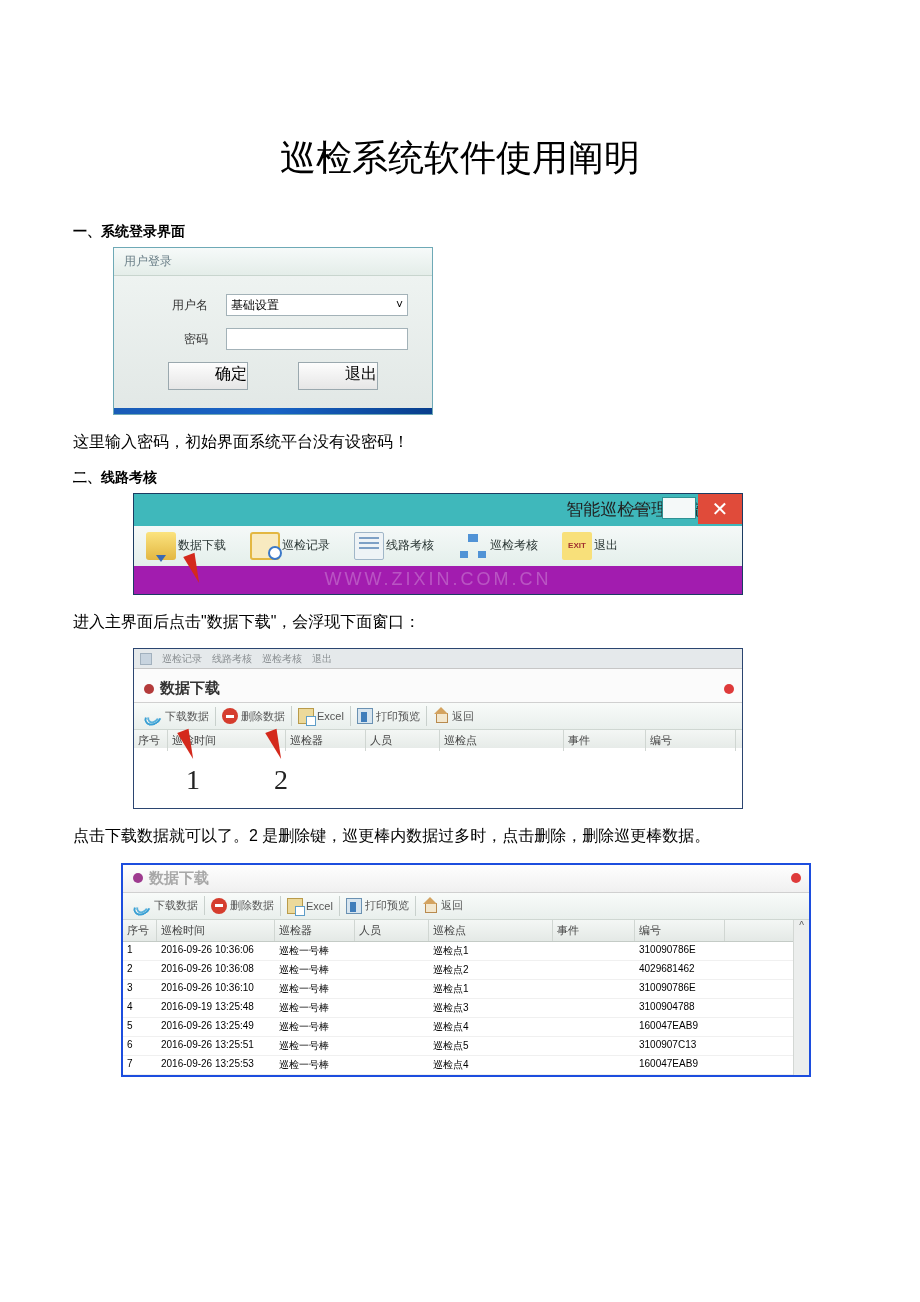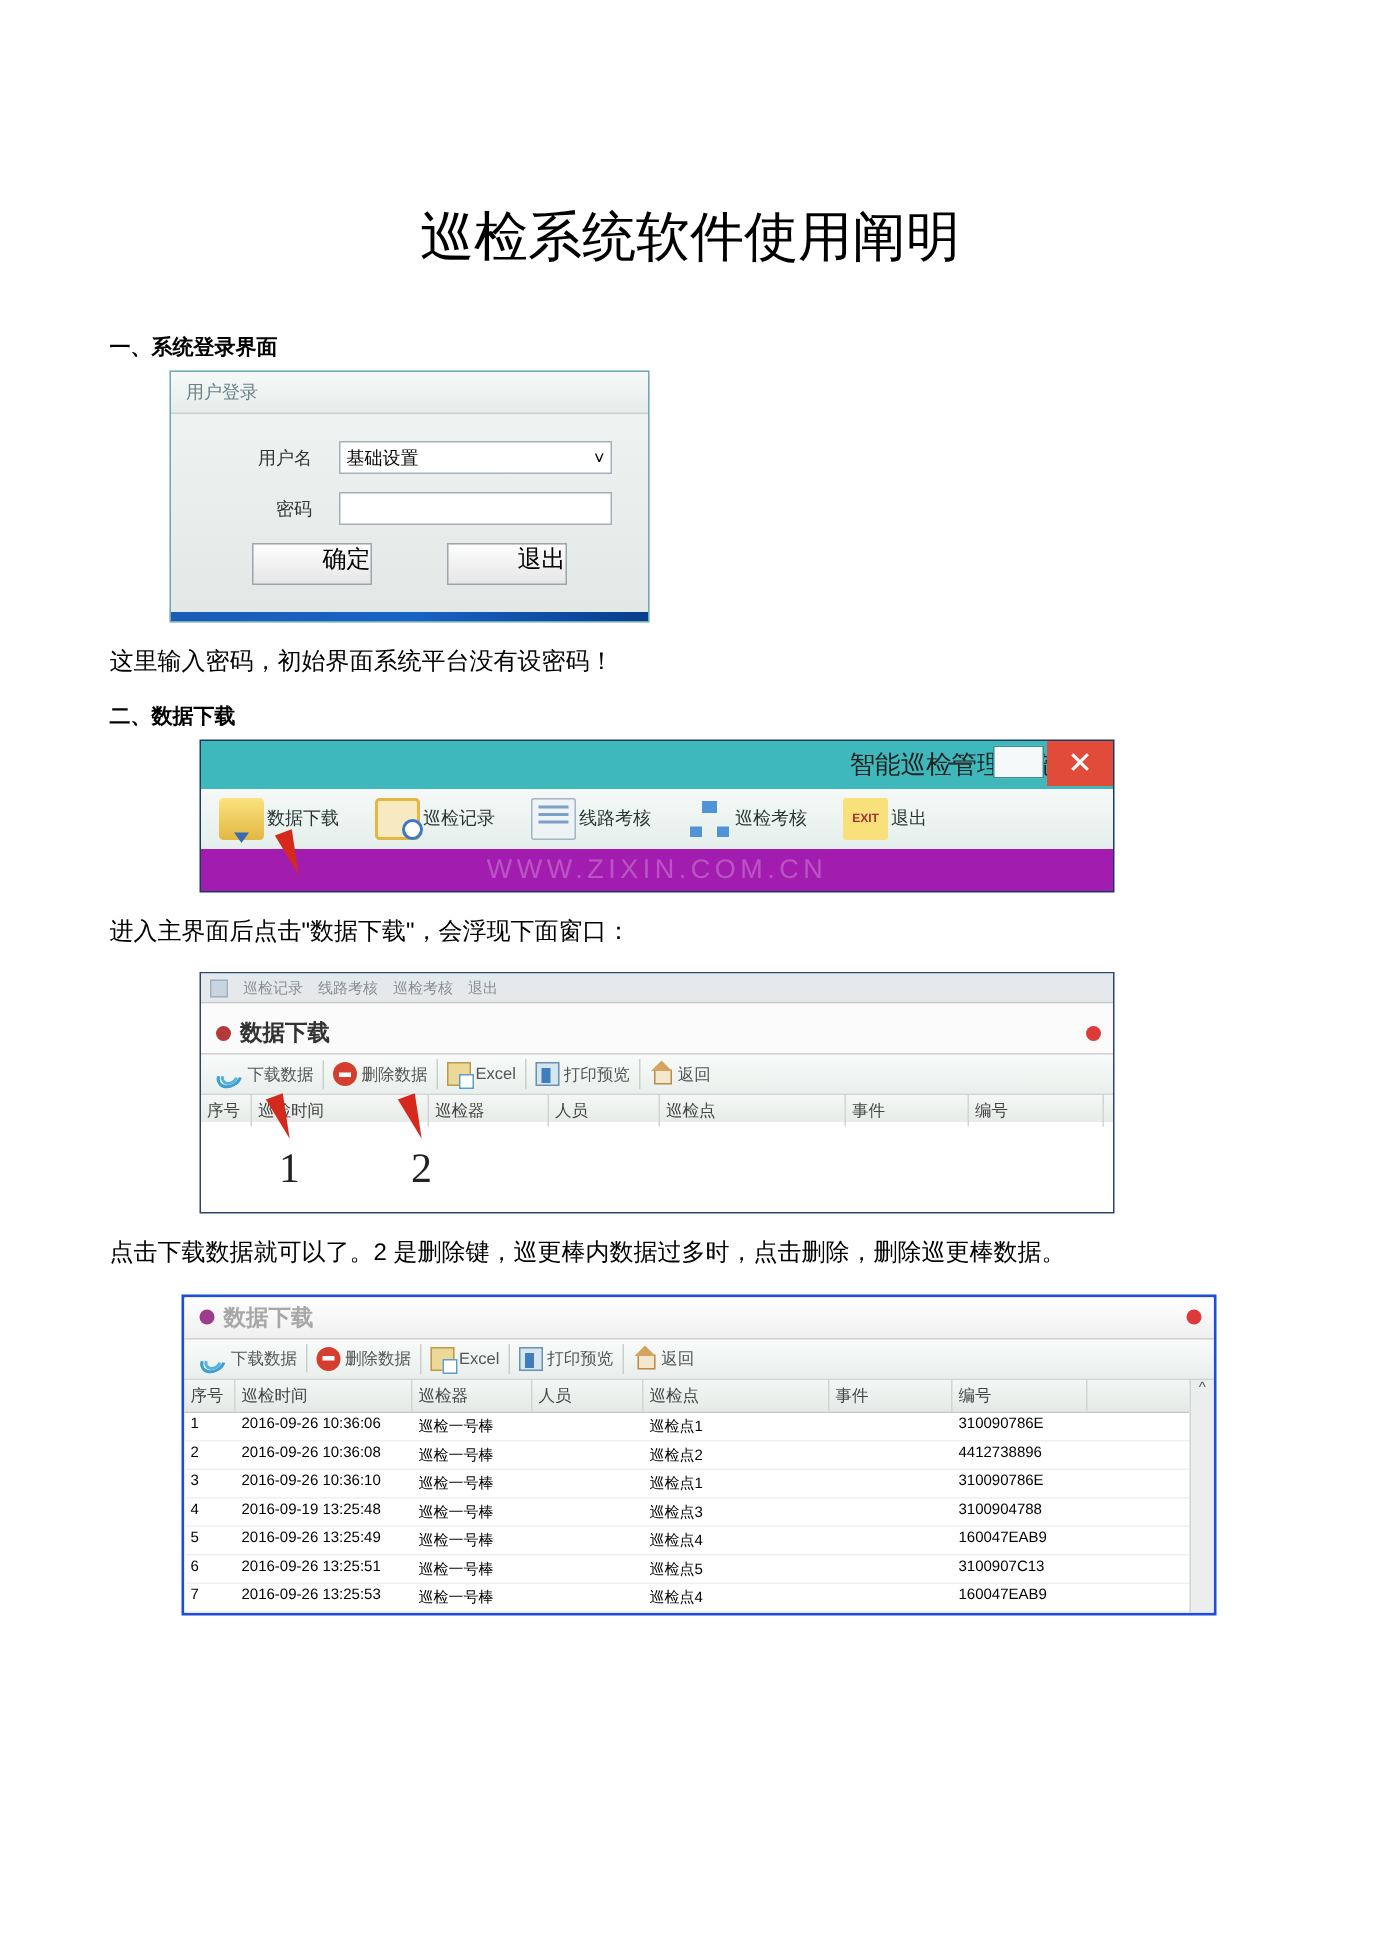--- a/index.html
+++ b/index.html
@@ -234,21 +234,21 @@
     <div class="login-btnrow">
       <div class="login-btn">确定</div>
       <div class="login-btn">退出</div>
     </div>
   </div>
   <div class="login-footer"></div>
 </div>
 
 <p class="body-text">这里输入密码，初始界面系统平台没有设密码！</p>
 
-<h2 class="section-heading">二、数据下载</h2>
+<h2 class="section-heading">二、线路考核</h2>
 
 <div class="mainwin">
   <div class="mainwin-titlebar">
     <span class="mainwin-title">智能巡检管理系统(1.0 )</span>
     <div class="mainwin-ctrls">
       <div class="mw-ctrl min"></div>
       <div class="mw-ctrl max"></div>
       <div class="mw-ctrl close">✕</div>
     </div>
   </div>
@@ -388,21 +388,21 @@
               <div class="c-event"></div>
               <div class="c-code">310090786E</div>
             </div>
             <div class="dl-row">
               <div class="c-seq">2</div>
               <div class="c-time">2016-09-26 10:36:08</div>
               <div class="c-dev">巡检一号棒</div>
               <div class="c-person"></div>
               <div class="c-point">巡检点2</div>
               <div class="c-event"></div>
-              <div class="c-code">4412738896</div>
+              <div class="c-code">4029681462</div>
             </div>
             <div class="dl-row">
               <div class="c-seq">3</div>
               <div class="c-time">2016-09-26 10:36:10</div>
               <div class="c-dev">巡检一号棒</div>
               <div class="c-person"></div>
               <div class="c-point">巡检点1</div>
               <div class="c-event"></div>
               <div class="c-code">310090786E</div>
             </div>

